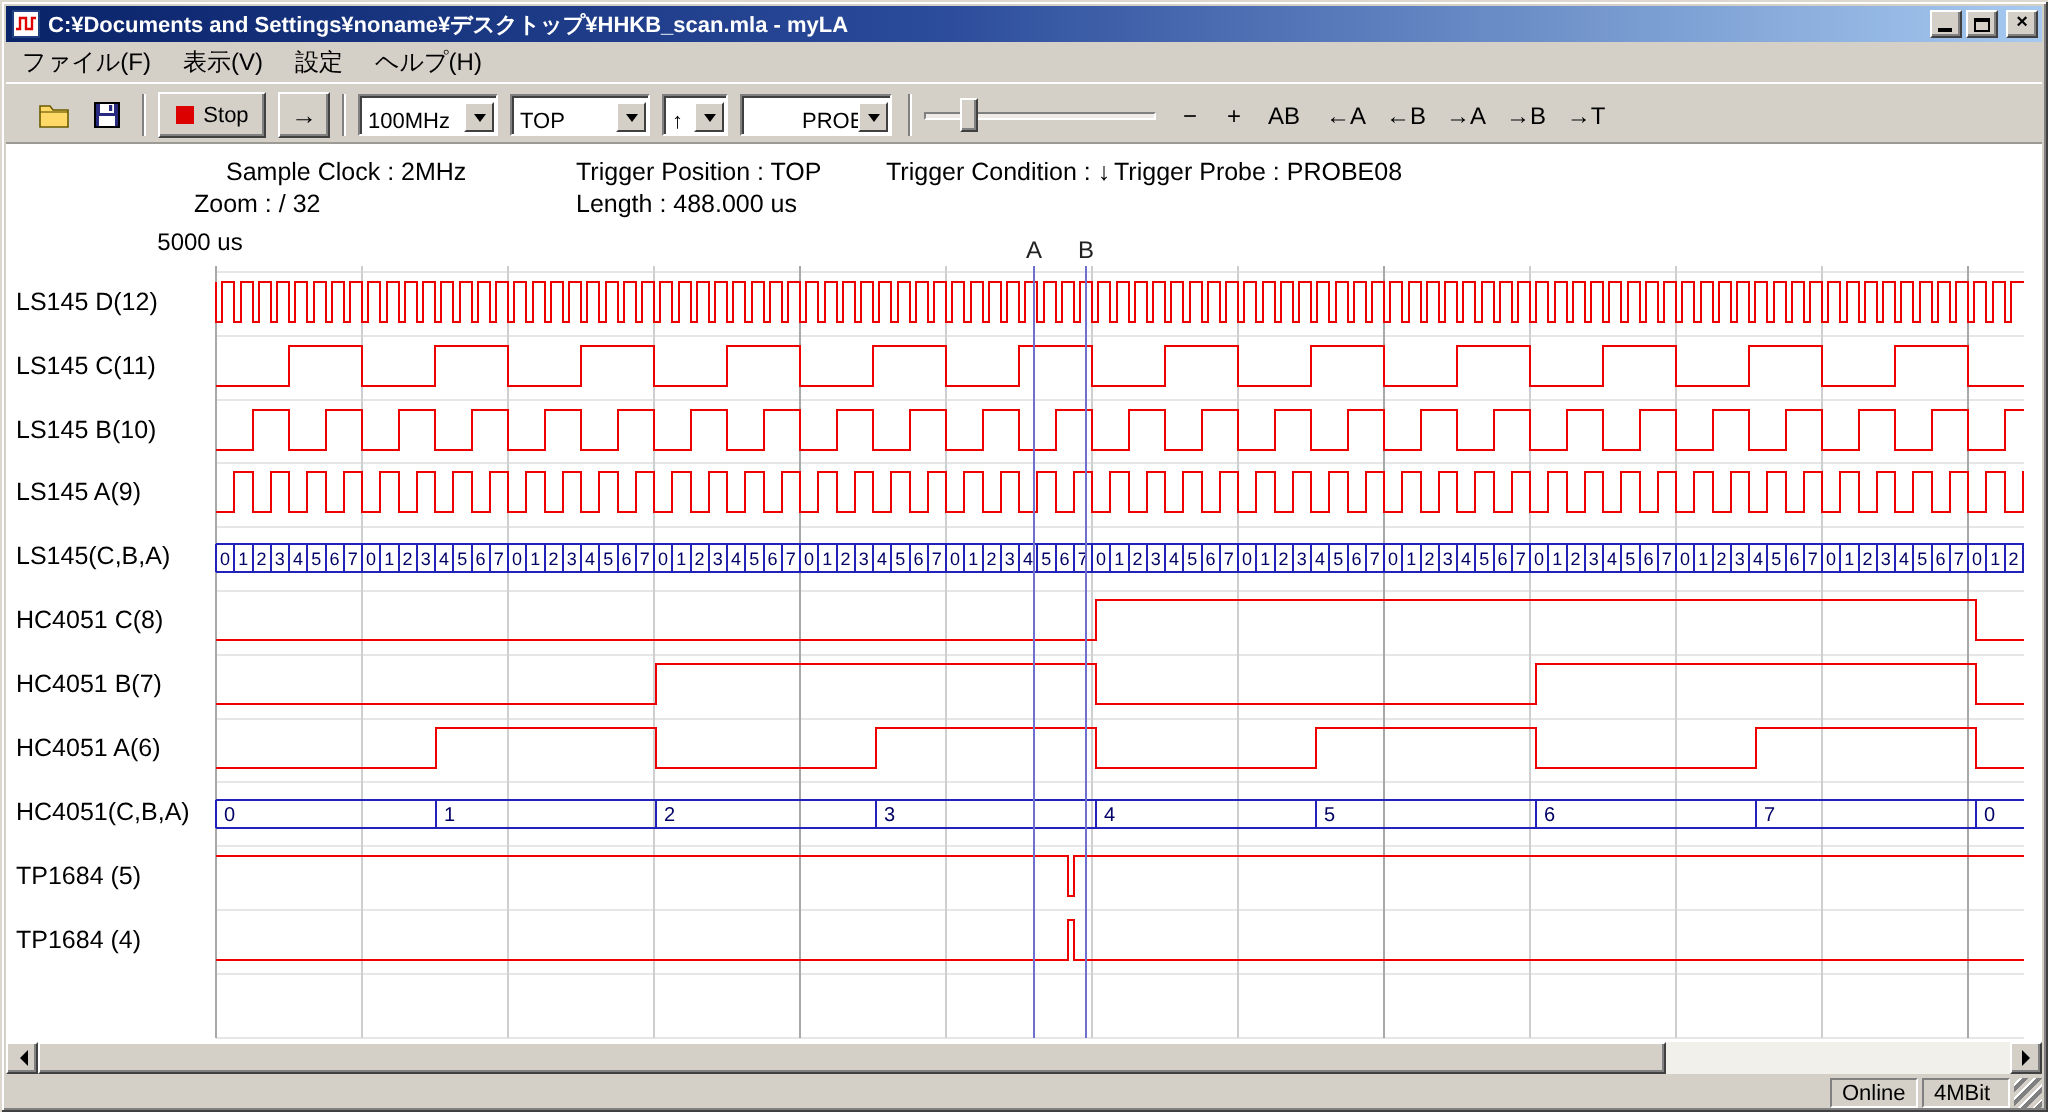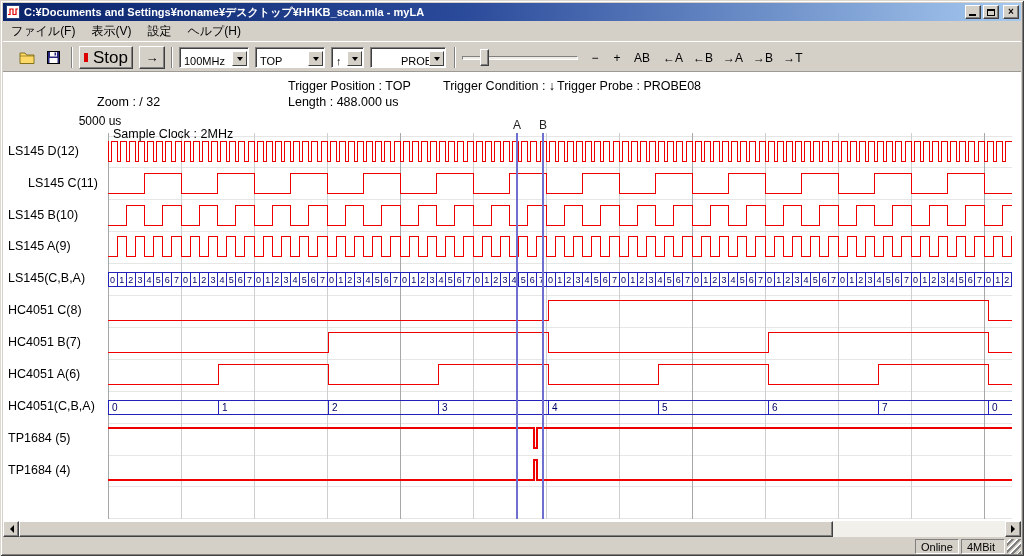--- a/index.html
+++ b/index.html
@@ -15,21 +15,21 @@
 .winbtn.gap{margin-left:4px;}
 .glyph-min{position:absolute;left:3px;bottom:2px;width:7px;height:2px;background:#000;}
 .glyph-max{width:8px;height:7px;border:1px solid #000;border-top-width:2px;}
 
 .menubar{position:absolute;left:3px;top:22px;width:1018px;height:19px;display:flex;align-items:center;font-size:12px;}
 .menu-item{padding:2px 8px 3px 8px;background:none;border:none;font:inherit;color:#000;}
 
 .toolbar{position:absolute;left:3px;top:41px;width:1018px;height:31px;border-top:1px solid #fff;border-bottom:1px solid #9c9a94;}
 .tsep{position:absolute;top:5px;width:2px;height:21px;border-left:1px solid #808080;border-right:1px solid #fff;}
 .tbtn{position:absolute;top:4px;height:23px;background:none;border:none;display:flex;align-items:center;justify-content:center;font-size:12px;padding:0;color:#000;}
-.btn3d{position:absolute;top:4px;height:23px;background:#d4d0c8;border:1px solid;border-color:#fff #404040 #404040 #fff;box-shadow:inset -1px -1px 0 #808080;display:flex;align-items:center;justify-content:center;font-size:17px;padding:0 4px;color:#000;}
+.btn3d{position:absolute;top:4px;height:23px;background:#d4d0c8;border:1px solid;border-color:#fff #404040 #404040 #fff;box-shadow:inset -1px -1px 0 #808080;display:flex;align-items:center;justify-content:center;font-size:11px;padding:0 4px;color:#000;}
 .stopsq{width:9px;height:9px;background:#dd0000;margin-right:5px;}
 .combo{position:absolute;top:5px;height:21px;background:#fff;border:1px solid;border-color:#808080 #fff #fff #808080;box-shadow:inset 1px 1px 0 #404040;display:flex;align-items:flex-end;}
 .combo-text{flex:1;font-size:11px;padding-left:4px;white-space:nowrap;overflow:hidden;color:#000;}
 .combo-btn{flex:0 0 auto;width:15px;height:15px;margin:1px 1px 1px 0;background:#d4d0c8;border:1px solid;border-color:#fff #404040 #404040 #fff;display:flex;align-items:center;justify-content:center;padding:0;}
 .tri-down{width:0;height:0;border:3px solid transparent;border-top:4px solid #000;margin-top:4px;}
 .slider{position:absolute;top:4px;height:23px;}
 .slider-track{position:absolute;left:0;right:0;top:10px;height:4px;background:#efece5;border:1px solid;border-color:#808080 #fff #fff #808080;}
 .slider-thumb{position:absolute;top:3px;width:9px;height:17px;background:#d4d0c8;border:1px solid;border-color:#fff #404040 #404040 #fff;box-shadow:inset -1px -1px 0 #808080;}
 
 .client{position:absolute;left:3px;top:72px;width:1018px;height:449px;background:#fff;}
@@ -404,34 +404,34 @@
       <line x1="878.00" y1="400" x2="878.00" y2="414" stroke="#2222bb" shape-rendering="crispEdges"></line>
       <text x="882.00" y="410.5" font-size="10" fill="#000066" text-anchor="start">7</text>
       <line x1="988.00" y1="400" x2="988.00" y2="414" stroke="#2222bb" shape-rendering="crispEdges"></line>
       <text x="992.00" y="410.5" font-size="10" fill="#000066" text-anchor="start">0</text>
       <path d="M 108 428 H 534 V 448 H 537 V 428 H 1012" fill="none" stroke="#ee0000" stroke-width="1.4" shape-rendering="crispEdges"></path>
       <path d="M 108 480 H 534 V 460 H 537 V 480 H 1012" fill="none" stroke="#ee0000" stroke-width="1.4" shape-rendering="crispEdges"></path>
       <line x1="517" y1="133" x2="517" y2="519" stroke="#6f6fd0" stroke-width="1.4" shape-rendering="crispEdges"></line>
       <line x1="543" y1="133" x2="543" y2="519" stroke="#6f6fd0" stroke-width="1.4" shape-rendering="crispEdges"></line>
     </svg>
 
-  <div class="info-text" style="left:113px;top:79px;margin-top:48px;">Sample Clock : 2MHz</div>
+  <div class="info-text" style="left:113px;top:79px;">Sample Clock : 2MHz</div>
   <div class="info-text" style="left:97px;top:95px;">Zoom : /  32</div>
   <div class="info-text" style="left:288px;top:79px;">Trigger Position : TOP</div>
   <div class="info-text" style="left:288px;top:95px;">Length : 488.000 us</div>
   <div class="info-text" style="left:443px;top:79px;">Trigger Condition : ↓</div>
   <div class="info-text" style="left:557px;top:79px;">Trigger Probe : PROBE08</div>
 
   <div class="time-label">5000 us</div>
   <div class="cursor-label" style="left:511px;">A</div>
   <div class="cursor-label" style="left:537px;">B</div>
 
   <div id="channel-labels">
       <div class="ch-label" style="top: 144px;">LS145 D(12)</div>
-      <div class="ch-label" style="top: 176px; margin-left: 20px;">LS145 C(11)</div>
+      <div class="ch-label" style="top: 176px;">LS145 C(11)</div>
       <div class="ch-label" style="top: 208px;">LS145 B(10)</div>
       <div class="ch-label" style="top: 239px;">LS145 A(9)</div>
       <div class="ch-label" style="top: 271px;">LS145(C,B,A)</div>
       <div class="ch-label" style="top: 303px;">HC4051 C(8)</div>
       <div class="ch-label" style="top: 335px;">HC4051 B(7)</div>
       <div class="ch-label" style="top: 367px;">HC4051 A(6)</div>
       <div class="ch-label" style="top: 399px;">HC4051(C,B,A)</div>
       <div class="ch-label" style="top: 431px;">TP1684 (5)</div>
       <div class="ch-label" style="top: 463px;">TP1684 (4)</div>
     </div>

